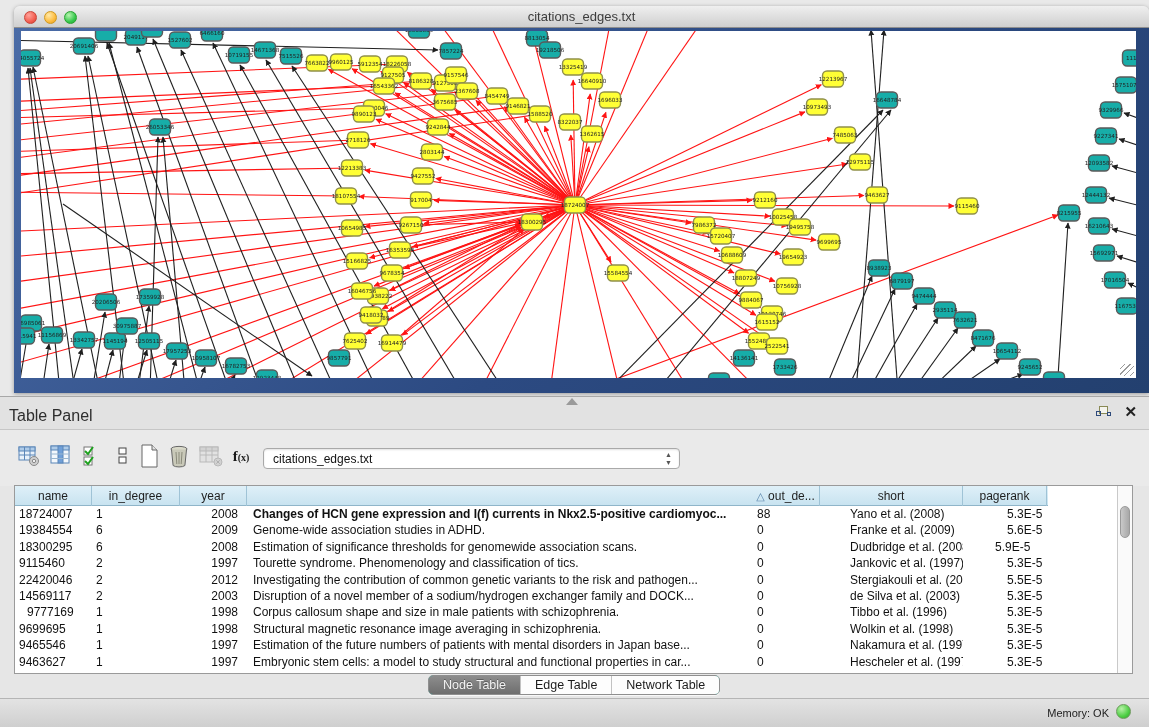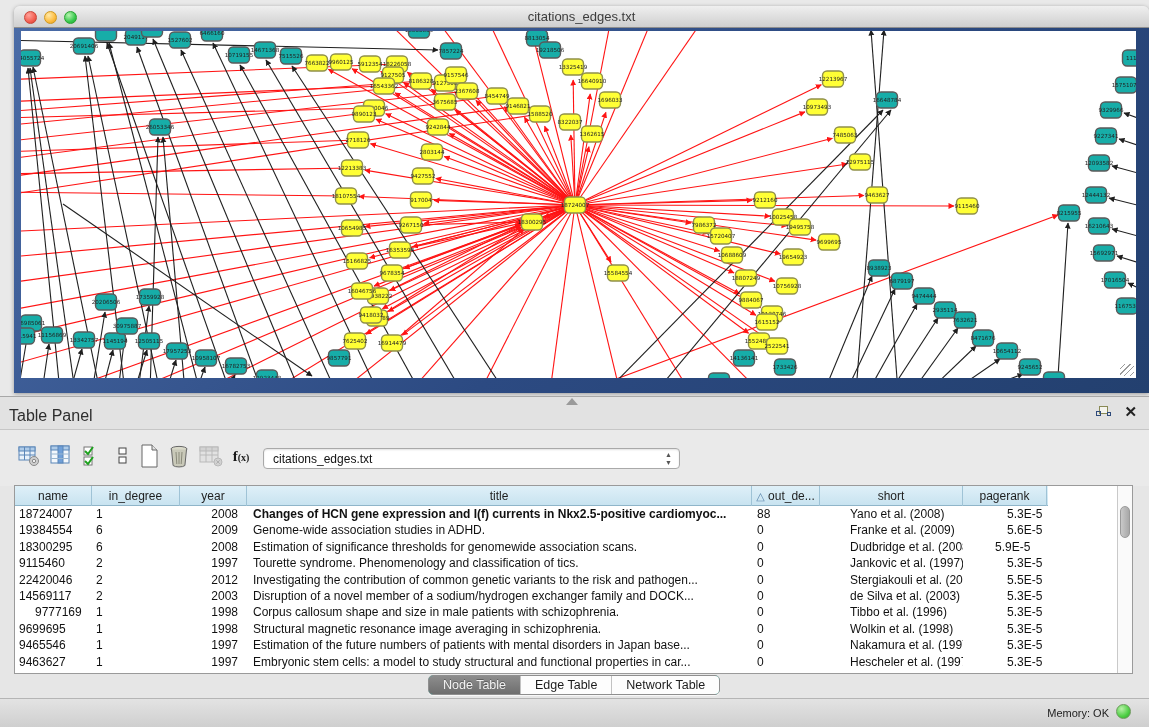--- a/index.html
+++ b/index.html
@@ -808,21 +808,20 @@
         <span id="combo-arrows">▲<br>▼</span>
       </div>
     </div>
 
     <div id="table-wrap">
       <div id="table-grid">
         <div id="thead">
             <div class="th" style="left: 0px; width: 77px;"><span>name</span></div>
             <div class="th" style="left: 77px; width: 88px;"><span>in_degree</span></div>
             <div class="th" style="left: 165px; width: 67px;"><span>year</span></div>
-            <div class="th" style="left: 232px; width: 505px;"><span>title</span></div>
             <div class="th" style="left: 737px; width: 68px;"><span class="sort-tri">△</span> <span>out_de...</span></div>
             <div class="th" style="left: 805px; width: 143px;"><span>short</span></div>
             <div class="th" style="left: 948px; width: 84px;"><span>pagerank</span></div>
           </div>
         <div id="tbody">
             <div class="tr">
               <div class="td" style="left: 0px; width: 77px; padding-left: 4px;">18724007</div>
               <div class="td" style="left: 77px; width: 88px; padding-left: 4px;">1</div>
               <div class="td" style="left: 165px; width: 67px; text-align: right; padding-right: 9px;">2008</div>
               <div class="td" style="left: 232px; width: 505px; padding-left: 6px; font-weight: bold;">Changes of HCN gene expression and I(f) currents in Nkx2.5-positive cardiomyoc...</div>
@@ -869,21 +868,21 @@
             <div class="tr">
               <div class="td" style="left: 0px; width: 77px; padding-left: 4px;">14569117</div>
               <div class="td" style="left: 77px; width: 88px; padding-left: 4px;">2</div>
               <div class="td" style="left: 165px; width: 67px; text-align: right; padding-right: 9px;">2003</div>
               <div class="td" style="left: 232px; width: 505px; padding-left: 6px;">Disruption of a novel member of a sodium/hydrogen exchanger family and DOCK...</div>
               <div class="td" style="left: 737px; width: 68px; padding-left: 5px;">0</div>
               <div class="td" style="left: 805px; width: 143px; padding-left: 30px;">de Silva et al. (2003)</div>
               <div class="td" style="left: 948px; width: 84px; padding-left: 44px;">5.3E-5</div>
             </div>
             <div class="tr">
-              <div class="td" style="left: 16px; width: 77px; padding-left: 4px;">9777169</div>
+              <div class="td" style="left: 8px; width: 77px; padding-left: 4px;">9777169</div>
               <div class="td" style="left: 77px; width: 88px; padding-left: 4px;">1</div>
               <div class="td" style="left: 165px; width: 67px; text-align: right; padding-right: 9px;">1998</div>
               <div class="td" style="left: 232px; width: 505px; padding-left: 6px;">Corpus callosum shape and size in male patients with schizophrenia.</div>
               <div class="td" style="left: 737px; width: 68px; padding-left: 5px;">0</div>
               <div class="td" style="left: 805px; width: 143px; padding-left: 30px;">Tibbo et al. (1996)</div>
               <div class="td" style="left: 948px; width: 84px; padding-left: 44px;">5.3E-5</div>
             </div>
             <div class="tr">
               <div class="td" style="left: 0px; width: 77px; padding-left: 4px;">9699695</div>
               <div class="td" style="left: 77px; width: 88px; padding-left: 4px;">1</div>

